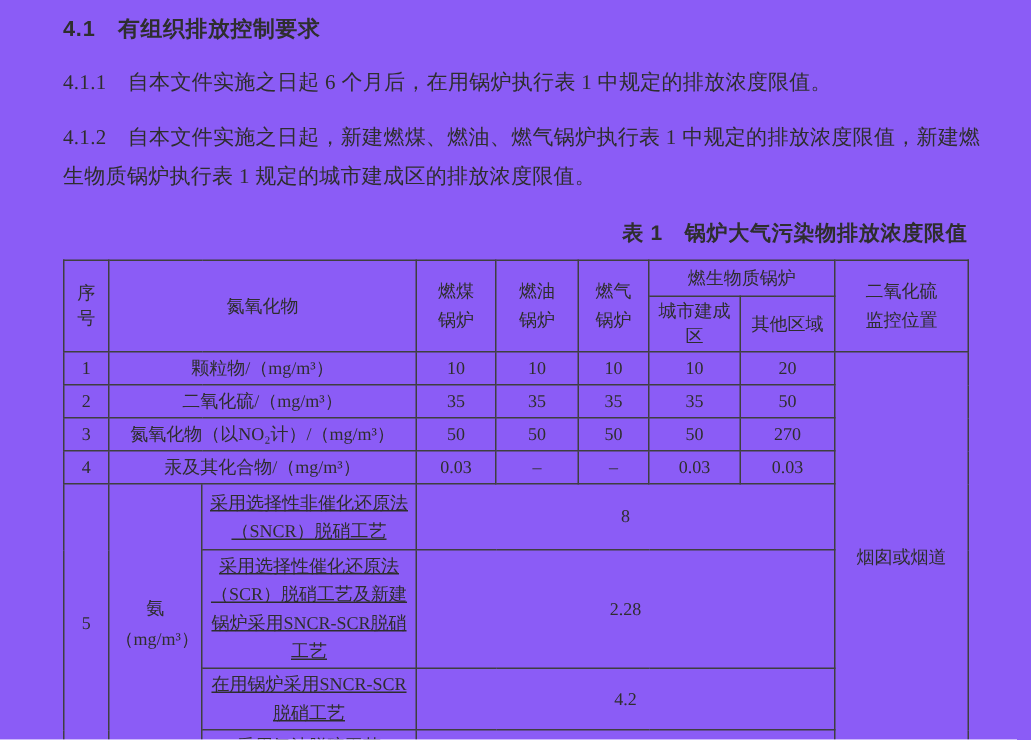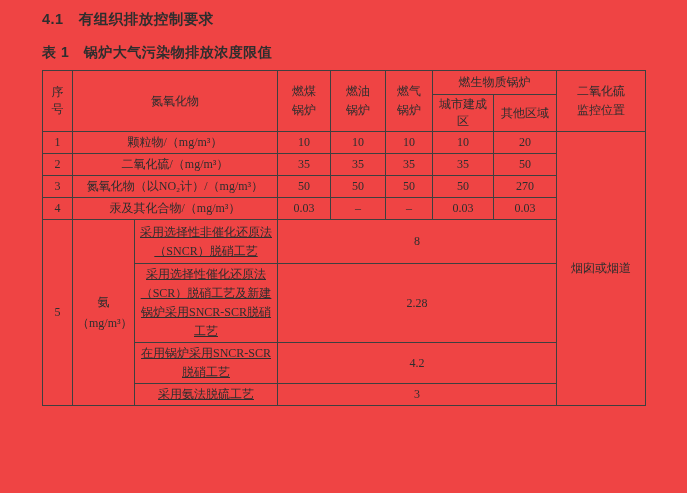--- a/index.html
+++ b/index.html
@@ -1,20 +1,20 @@
 <!DOCTYPE html>
 <html><head>
 <meta charset="utf-8">
 <style>
   html,body{margin:0;padding:0;background:#ffffff;}
   .page{
     position:relative;
     width:687px;height:493px;
     box-sizing:border-box;
-    background:#ef4444;
+    background:#8b5cf6;
     padding:10px 24px 0 42px;
     overflow:hidden;
     color:#2e2e2e;
     font-family:"Liberation Serif","DejaVu Serif",serif;
   }
   .heading{
     font-family:"Liberation Sans","DejaVu Sans",sans-serif;
     font-size:14.5px;font-weight:bold;
     margin:0 0 14px 0;
     white-space:pre-wrap;
@@ -25,21 +25,21 @@
     line-height:26px;
     margin:0 0 11px 0;
     width:622px;
     white-space:pre-wrap;
     letter-spacing:0.2px;
   }
   .tbl-title{
     font-family:"Liberation Sans","DejaVu Sans",sans-serif;
     font-size:14px;font-weight:bold;
     width:603px;
-    text-align:left;
+    text-align:right;
     margin:15px 0 8px 0;
     white-space:pre-wrap;
     letter-spacing:0.5px;
   }
   table.limits{
     border-collapse:collapse;
     table-layout:fixed;
     width:603px;
     font-size:12px;
     color:#2e2e2e;
@@ -66,21 +66,23 @@
   td.proc{line-height:20px;padding:1px 6px;text-decoration:underline;}
   td.amm-label span{display:block;line-height:21px;}
 </style>
 </head>
 <body>
 
 <div class="page">
 
   <h1 class="heading">4.1　有组织排放控制要求</h1>
 
+  <p class="para">4.1.1　自本文件实施之日起 6 个月后，在用锅炉执行表 1 中规定的排放浓度限值。</p>
 
+  <p class="para">4.1.2　自本文件实施之日起，新建燃煤、燃油、燃气锅炉执行表 1 中规定的排放浓度限值，新建燃生物质锅炉执行表 1 规定的城市建成区的排放浓度限值。</p>
 
   <div class="tbl-title">表 1　锅炉大气污染物排放浓度限值</div>
 
   <table class="limits">
     <colgroup>
       <col style="width:30px">
         <col style="width:62px">
         <col style="width:143px">
       <col style="width:53px">
         <col style="width:55px">

